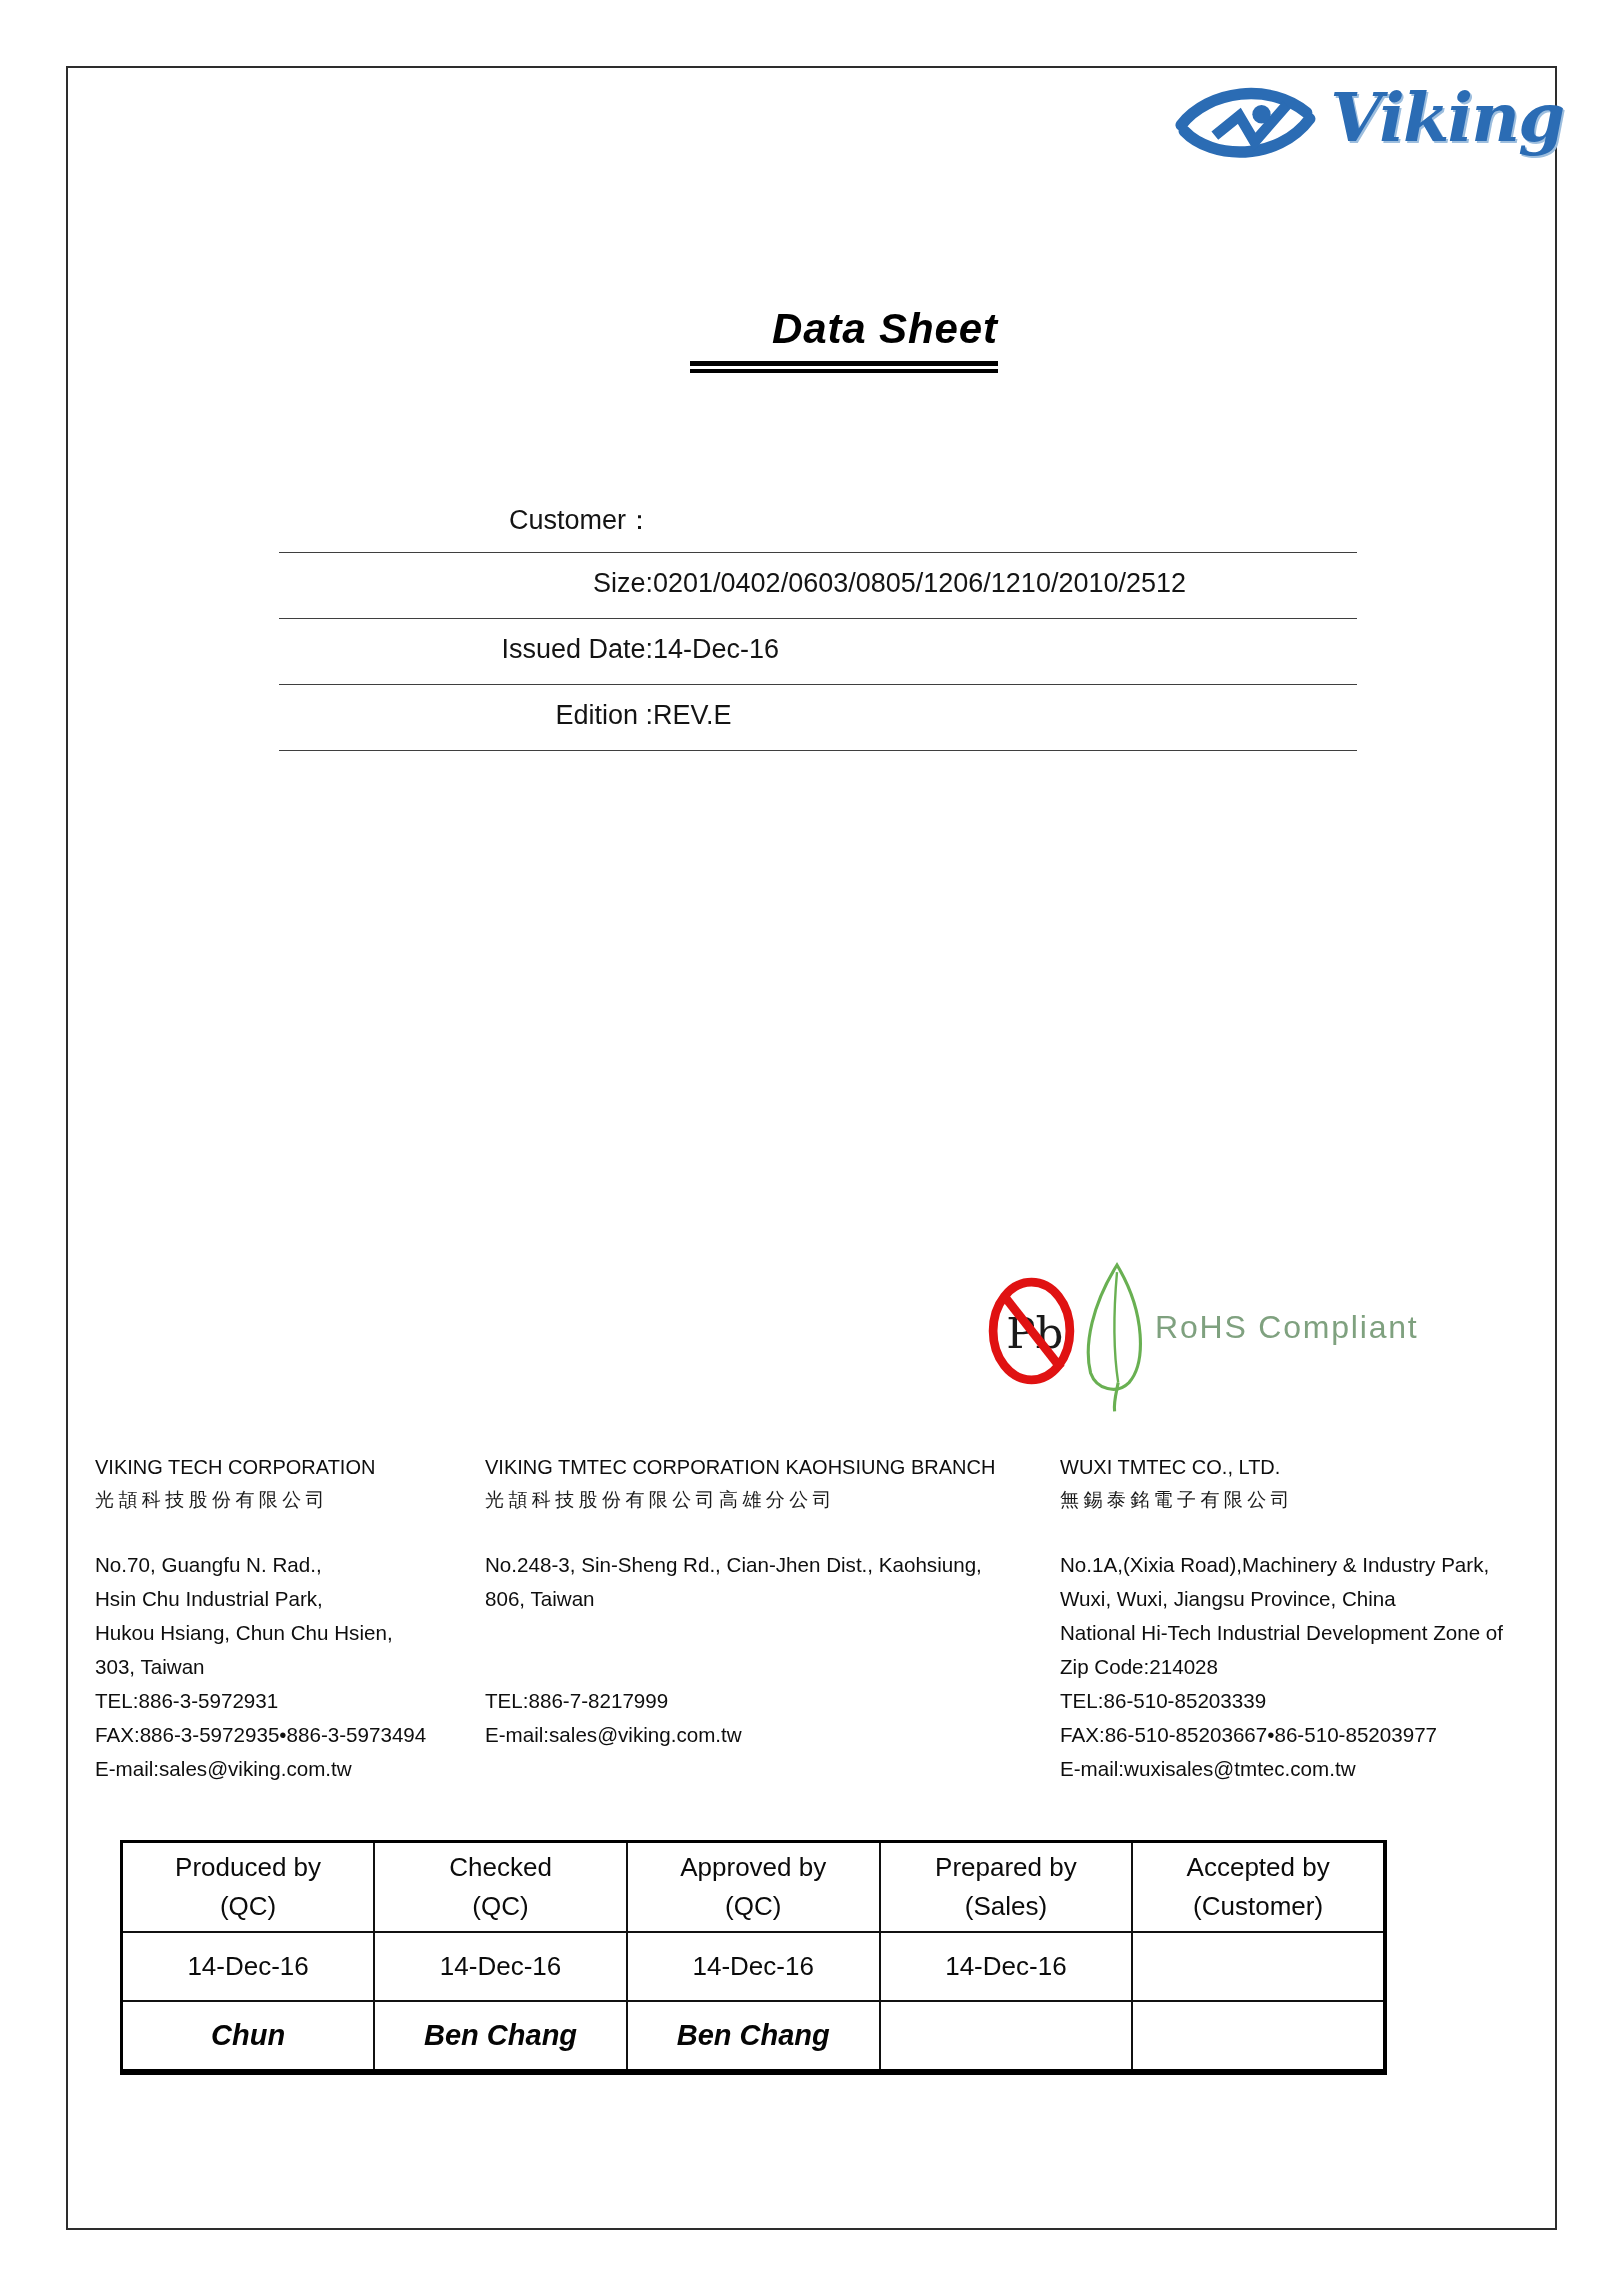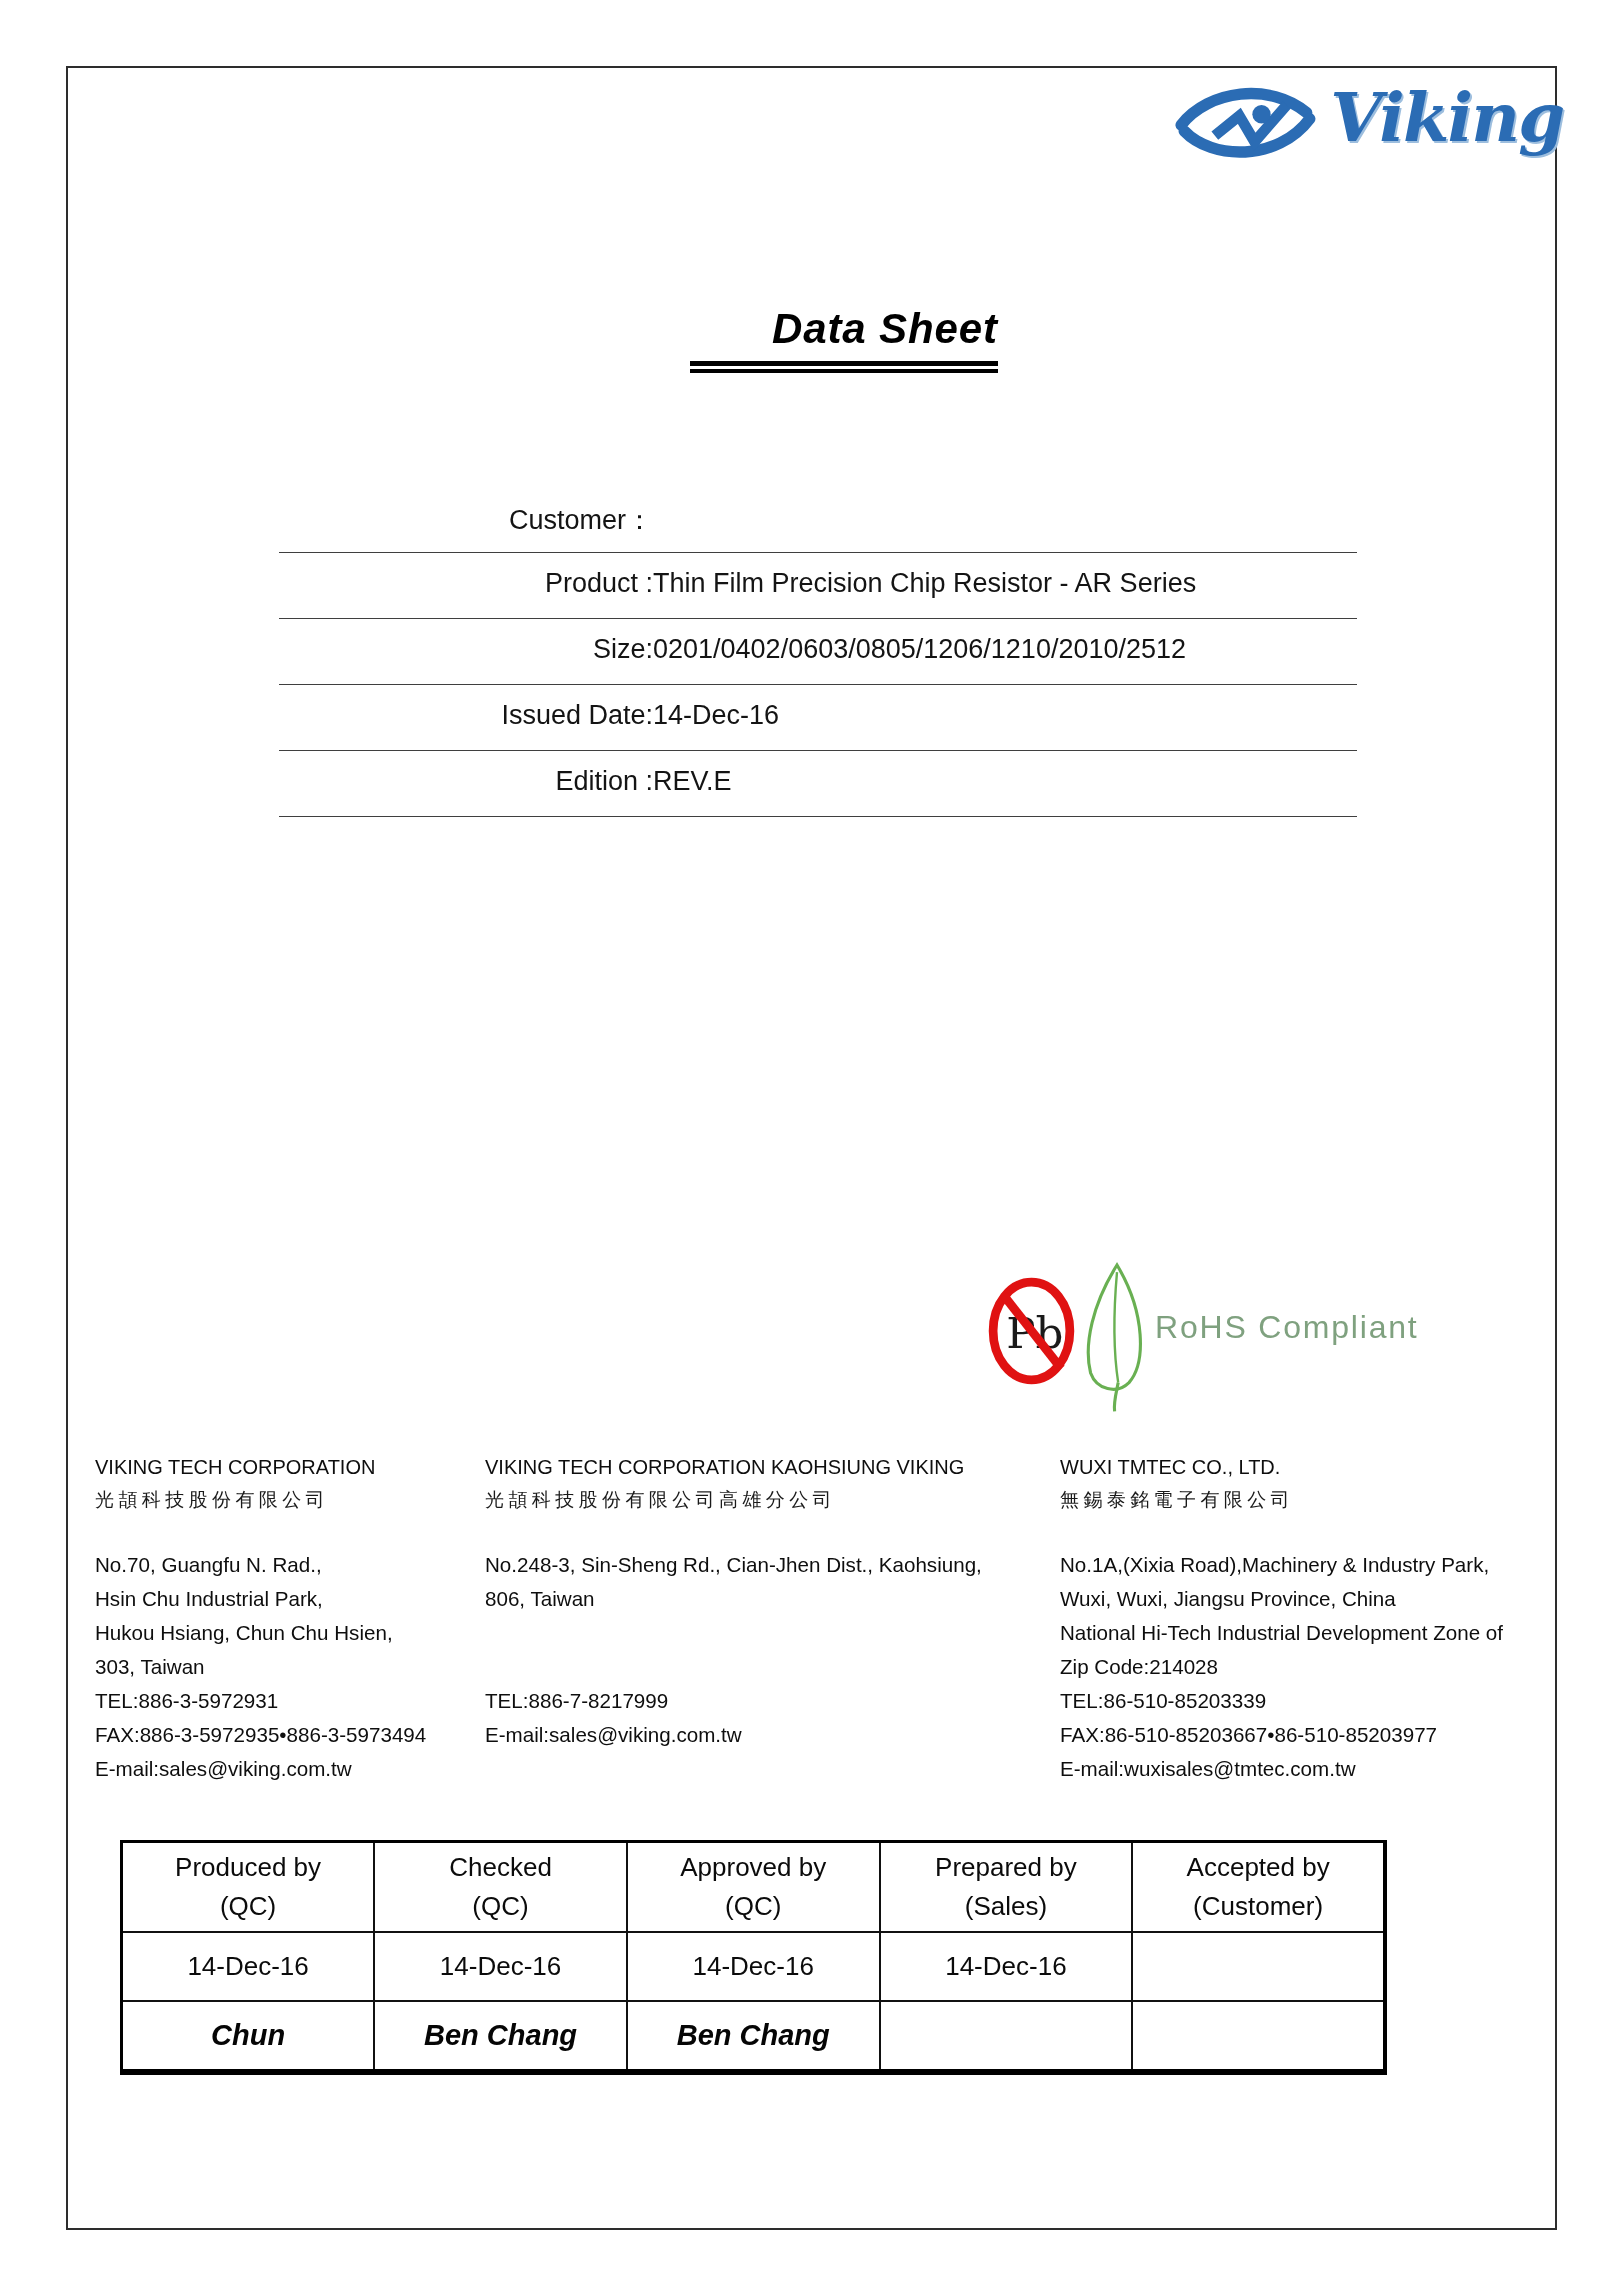--- a/index.html
+++ b/index.html
@@ -88,24 +88,20 @@
 <div class="title-wrap">
   <div class="title-text">Data Sheet</div>
   <div class="title-line1"></div>
   <div class="title-line2"></div>
 </div>
 
 <div class="fields">
   <div class="field-row">
     <div class="field-label">Customer：</div>
     <div class="field-value"></div>
-  </div>
-  <div class="field-row">
-    <div class="field-label">Product :</div>
-    <div class="field-value">Thin Film Precision Chip Resistor - AR Series</div>
   </div>
   <div class="field-row">
     <div class="field-label">Size:</div>
     <div class="field-value">0201/0402/0603/0805/1206/1210/2010/2512</div>
   </div>
   <div class="field-row">
     <div class="field-label">Issued Date:</div>
     <div class="field-value">14-Dec-16</div>
   </div>
   <div class="field-row">
@@ -136,21 +132,21 @@
   <div class="addr-line">No.70, Guangfu N. Rad.,</div>
   <div class="addr-line">Hsin Chu Industrial Park,</div>
   <div class="addr-line">Hukou Hsiang, Chun Chu Hsien,</div>
   <div class="addr-line">303, Taiwan</div>
   <div class="addr-line">TEL:886-3-5972931</div>
   <div class="addr-line">FAX:886-3-5972935•886-3-5973494</div>
   <div class="addr-line">E-mail:sales@viking.com.tw</div>
 </div>
 
 <div class="company c2">
-  <div class="company-name">VIKING TECH CORPORATION KAOHSIUNG VIKING</div>
+  <div class="company-name">VIKING TMTEC CORPORATION KAOHSIUNG BRANCH</div>
   <div class="company-cn">光頡科技股份有限公司高雄分公司</div>
   <div class="addr-line">No.248-3, Sin-Sheng Rd., Cian-Jhen Dist., Kaohsiung,</div>
   <div class="addr-line">806, Taiwan</div>
   <div class="addr-line"></div>
   <div class="addr-line"></div>
   <div class="addr-line">TEL:886-7-8217999</div>
   <div class="addr-line">E-mail:sales@viking.com.tw</div>
 </div>
 
 <div class="company c3">

